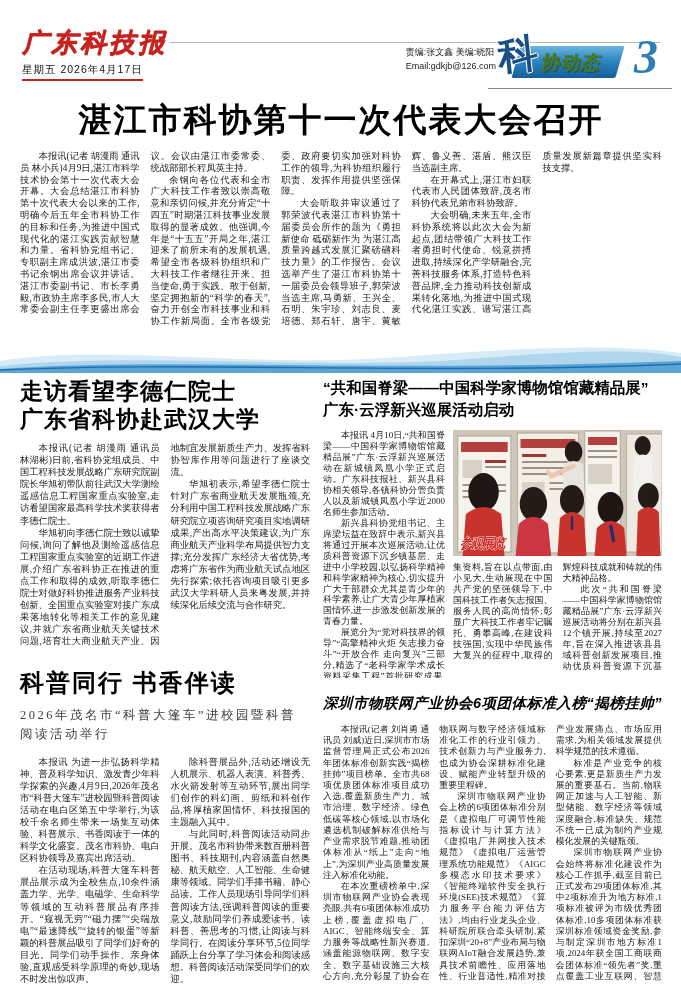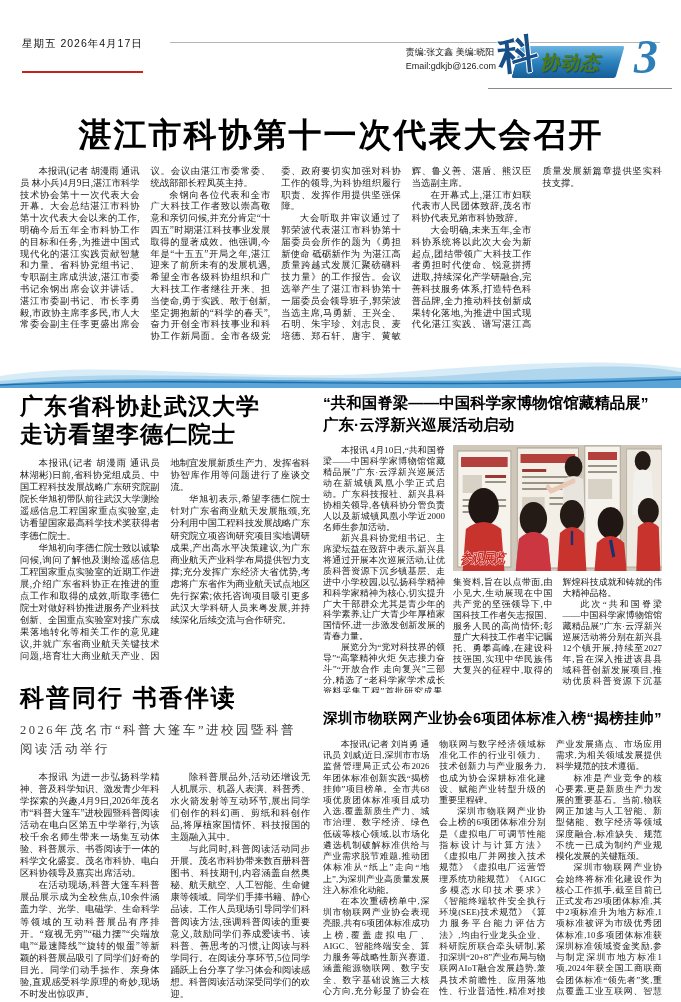--- a/index.html
+++ b/index.html
@@ -15,21 +15,21 @@
   .rule-top{position:absolute;left:150px;right:2px;top:12px;height:1px;background:#b5b5b5;}
   .rule-badge{position:absolute;left:468px;right:-10px;top:58px;height:1px;background:#8a8a8a;}
   .mast-left{position:absolute;left:2px;top:0;}
   .logo{
     font-family:"Liberation Serif",serif;font-weight:bold;font-style:italic;
     color:#c6231f;font-size:26px;letter-spacing:3px;line-height:1;
     text-shadow:0.5px 0.5px 0 #c6231f;
   }
   .dateline{
     margin-top:7px;font-size:10.5px;color:#111;letter-spacing:1px;
-    border-bottom:2px solid #c6231f;padding-bottom:20px;width:fit-content;
+    border-bottom:2px solid #c6231f;padding-bottom:2px;width:fit-content;
     font-family:"Liberation Sans",sans-serif;
   }
   .mast-right{position:absolute;right:0;top:7px;display:flex;align-items:flex-end;}
   .editors{font-size:9px;line-height:1.55;color:#222;font-family:"Liberation Sans",sans-serif;margin-right:6px;margin-bottom:4px;}
   .badge{position:relative;width:118px;height:34px;margin-right:14px;}
   .badge-bg{
     position:absolute;left:14px;top:2px;right:0;bottom:0;
     background:linear-gradient(180deg,#6cb6e0 0%,#2f86c0 45%,#155e99 100%);
     transform:skewX(-16deg);border-radius:2px;
   }
@@ -46,21 +46,21 @@
     text-shadow:1px 1px 1px rgba(0,0,0,.35);
   }
   .pagenum{
     font-family:"Liberation Serif",serif;font-style:italic;font-weight:bold;
     font-size:48px;line-height:.85;color:#2e7fb8;padding-right:4px;
   }
 
   
   .main-title{
     text-align:center;font-family:"Liberation Sans",sans-serif;font-weight:bold;
-    font-size:33px;letter-spacing:2px;color:#000;margin-top:21px;
+    font-size:33px;letter-spacing:2px;color:#000;margin-top:6px;
   }
   h2.art-title{
     font-family:"Liberation Sans",sans-serif;font-weight:bold;color:#000;margin:0;
   }
 
   
   .body-text p{margin:0;text-indent:2em;text-align:justify;}
   .body-text{color:#191919;}
   .cols{column-fill:auto;overflow:hidden;}
 
@@ -94,32 +94,33 @@
   .exhib-title{font-size:15.5px;line-height:1.45;margin-top:6px;}
   .exhib-body{display:flex;gap:8px;margin-top:8px;height:248px;}
   .exhib-col1{width:122px;flex:none;font-size:9px;line-height:1.22;overflow:hidden;}
   .exhib-right{flex:1;min-width:0;display:flex;flex-direction:column;}
   .exhib-photo{width:100%;height:126px;display:block;background:#cfc8bd;}
   .exhib-rest{margin-top:6px;font-size:9px;line-height:1.22;column-count:2;column-gap:10px;flex:1;overflow:hidden;}
   .exhib-rest p:first-child{text-indent:0;}
 
   
   .standards-block{margin-top:16px;}
-  .standards-title{font-size:14.5px;letter-spacing:.5px;white-space:nowrap;overflow:hidden;}
+  .standards-title{font-size:14.5px;letter-spacing:.5px;white-space:nowrap;overflow:hidden;font-style:italic;}
   .standards-body{margin-top:11px;font-size:8.9px;line-height:1.26;column-count:3;column-gap:10px;height:268px;}
 </style>
 </head>
 <body>
 
 <div class="sheet">
 
   <div class="masthead">
     <div class="rule-top"></div>
     <div class="rule-badge"></div>
     <div class="mast-left">
+      <div class="logo">广东科技报</div>
       <div class="dateline">星期五 2026年4月17日</div>
     </div>
     <div class="mast-right">
       <div class="editors">
         <div>责编:张文鑫 美编:晓阳</div>
         <div>Email:gdkjb@126.com</div>
       </div>
       <div class="badge">
         <div class="badge-bg"></div>
         <div class="badge-ke">科</div>
@@ -146,22 +147,22 @@
     <path d="M0 30 C 170 18, 360 34, 681 22 L681 34 L0 34 Z" fill="#5ba5d6"></path>
     <path d="M0 31 C 200 22, 430 36, 681 25" stroke="#1c6fae" fill="none" stroke-width="1.4"></path>
   </svg>
 
   <div class="row2">
 
     <div class="col-left">
 
       <div>
         <h2 class="art-title visit-title">
+          <div>走访看望李德仁院士</div>
           <div>广东省科协赴武汉大学</div>
-          <div>走访看望李德仁院士</div>
         </h2>
         <div class="visit-body body-text cols">
             <p>本报讯(记者 胡漫雨 通讯员 林湖彬)日前,省科协党组成员、中国工程科技发展战略广东研究院副院长华旭初带队前往武汉大学测绘遥感信息工程国家重点实验室,走访看望国家最高科学技术奖获得者李德仁院士。</p>
             <p>华旭初向李德仁院士致以诚挚问候,询问了解他及测绘遥感信息工程国家重点实验室的近期工作进展,介绍广东省科协正在推进的重点工作和取得的成效,听取李德仁院士对做好科协推进服务产业科技创新、全国重点实验室对接广东成果落地转化等相关工作的意见建议,并就广东省商业航天关键技术问题,培育壮大商业航天产业、因地制宜发展新质生产力、发挥省科协智库作用等问题进行了座谈交流。</p>
             <p>华旭初表示,希望李德仁院士针对广东省商业航天发展瓶颈,充分利用中国工程科技发展战略广东研究院立项咨询研究项目实地调研成果,产出高水平决策建议,为广东商业航天产业科学布局提供智力支撑;充分发挥广东经济大省优势,考虑将广东省作为商业航天试点地区先行探索;依托咨询项目吸引更多武汉大学科研人员来粤发展,并持续深化后续交流与合作研究。</p>
           </div>
       </div>
 
       <div class="reading-block">
         <h2 class="art-title reading-title">科普同行 书香伴读</h2>

